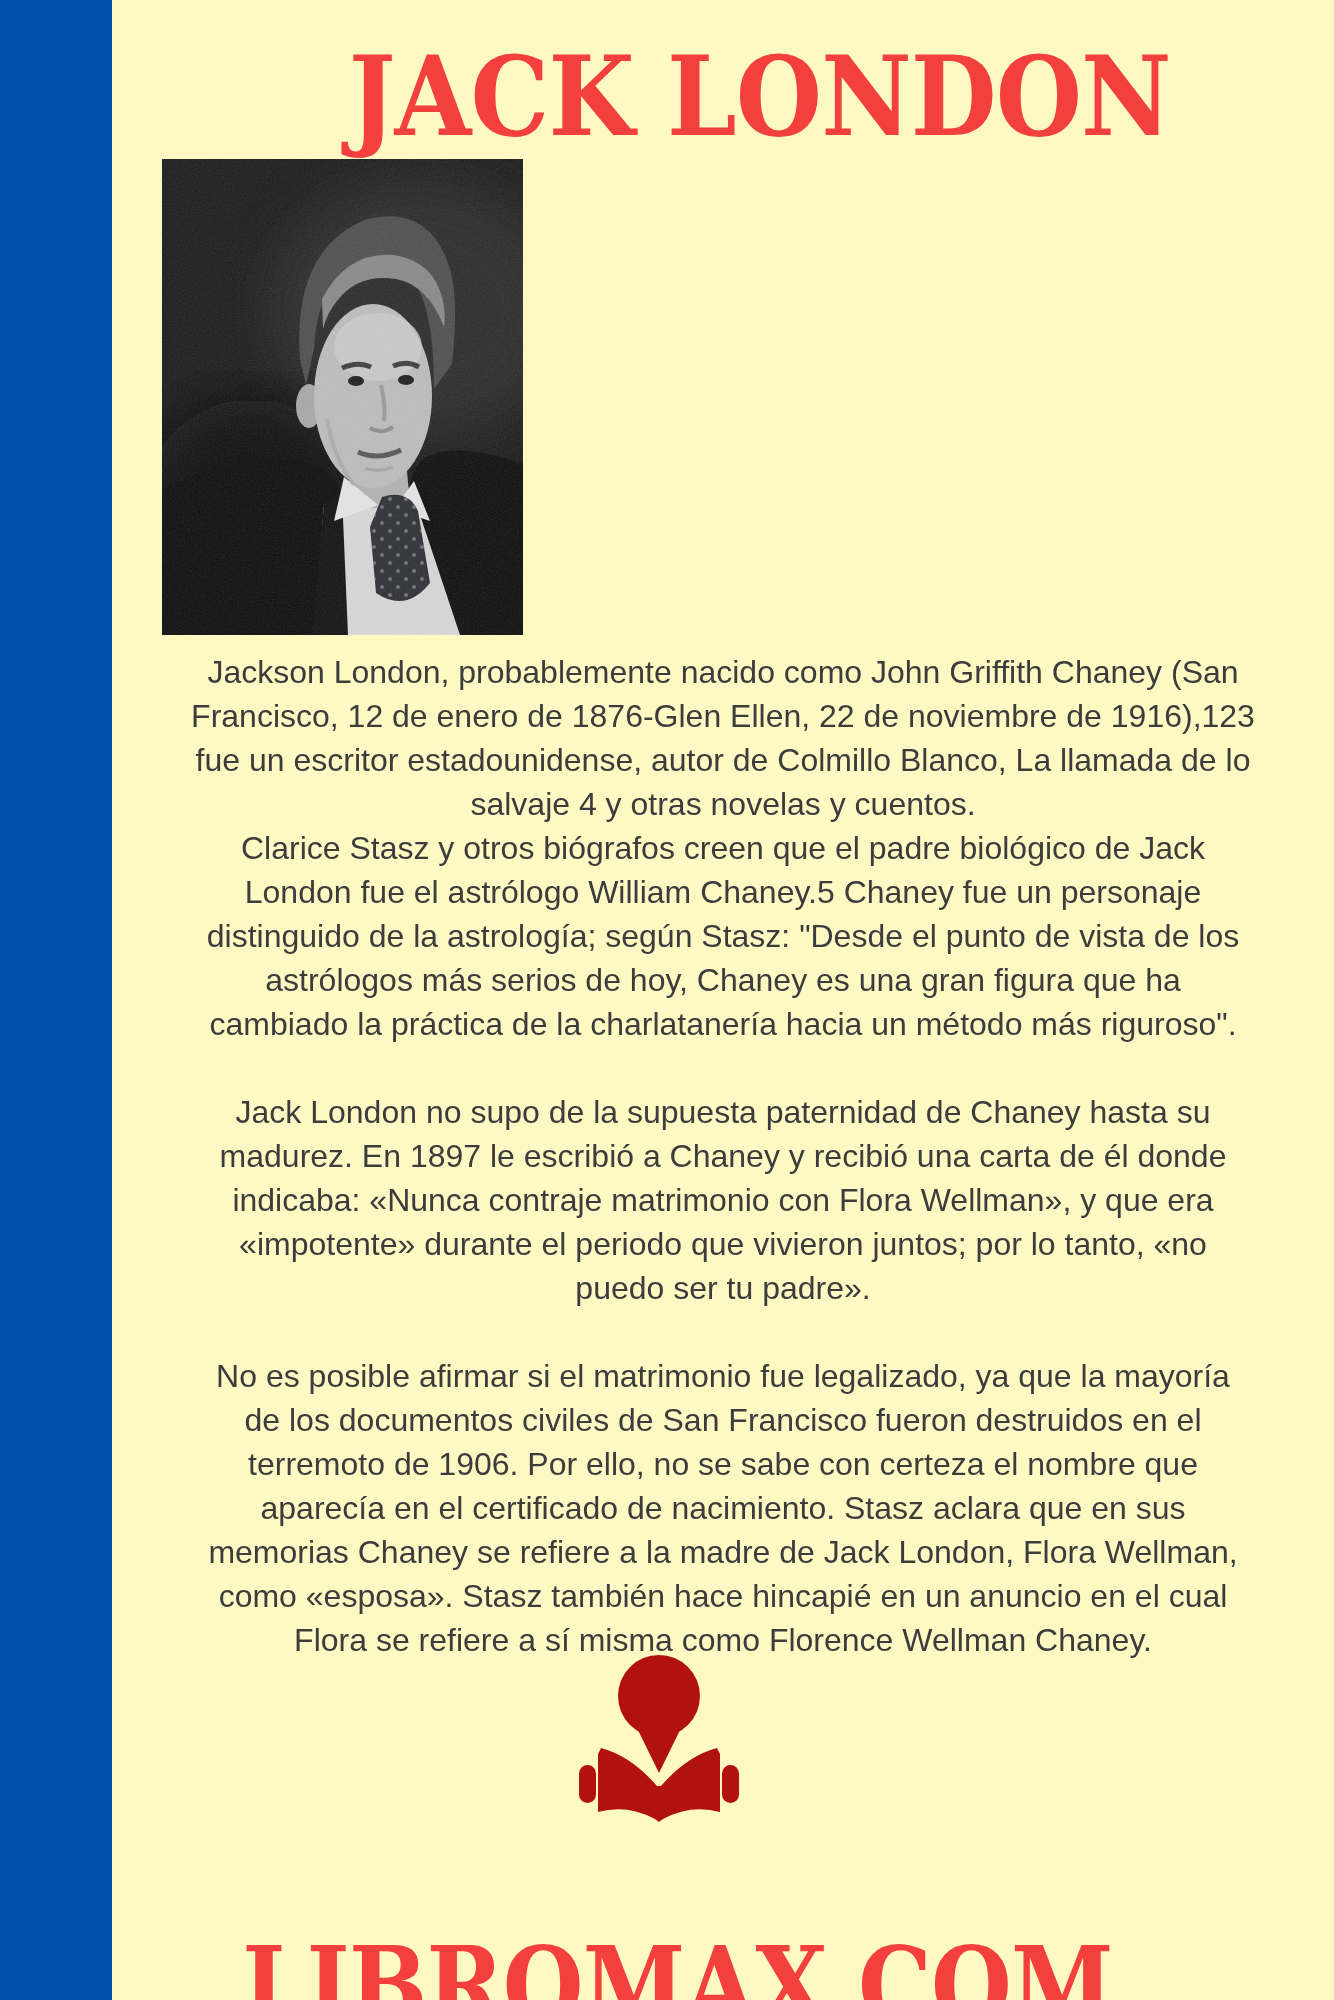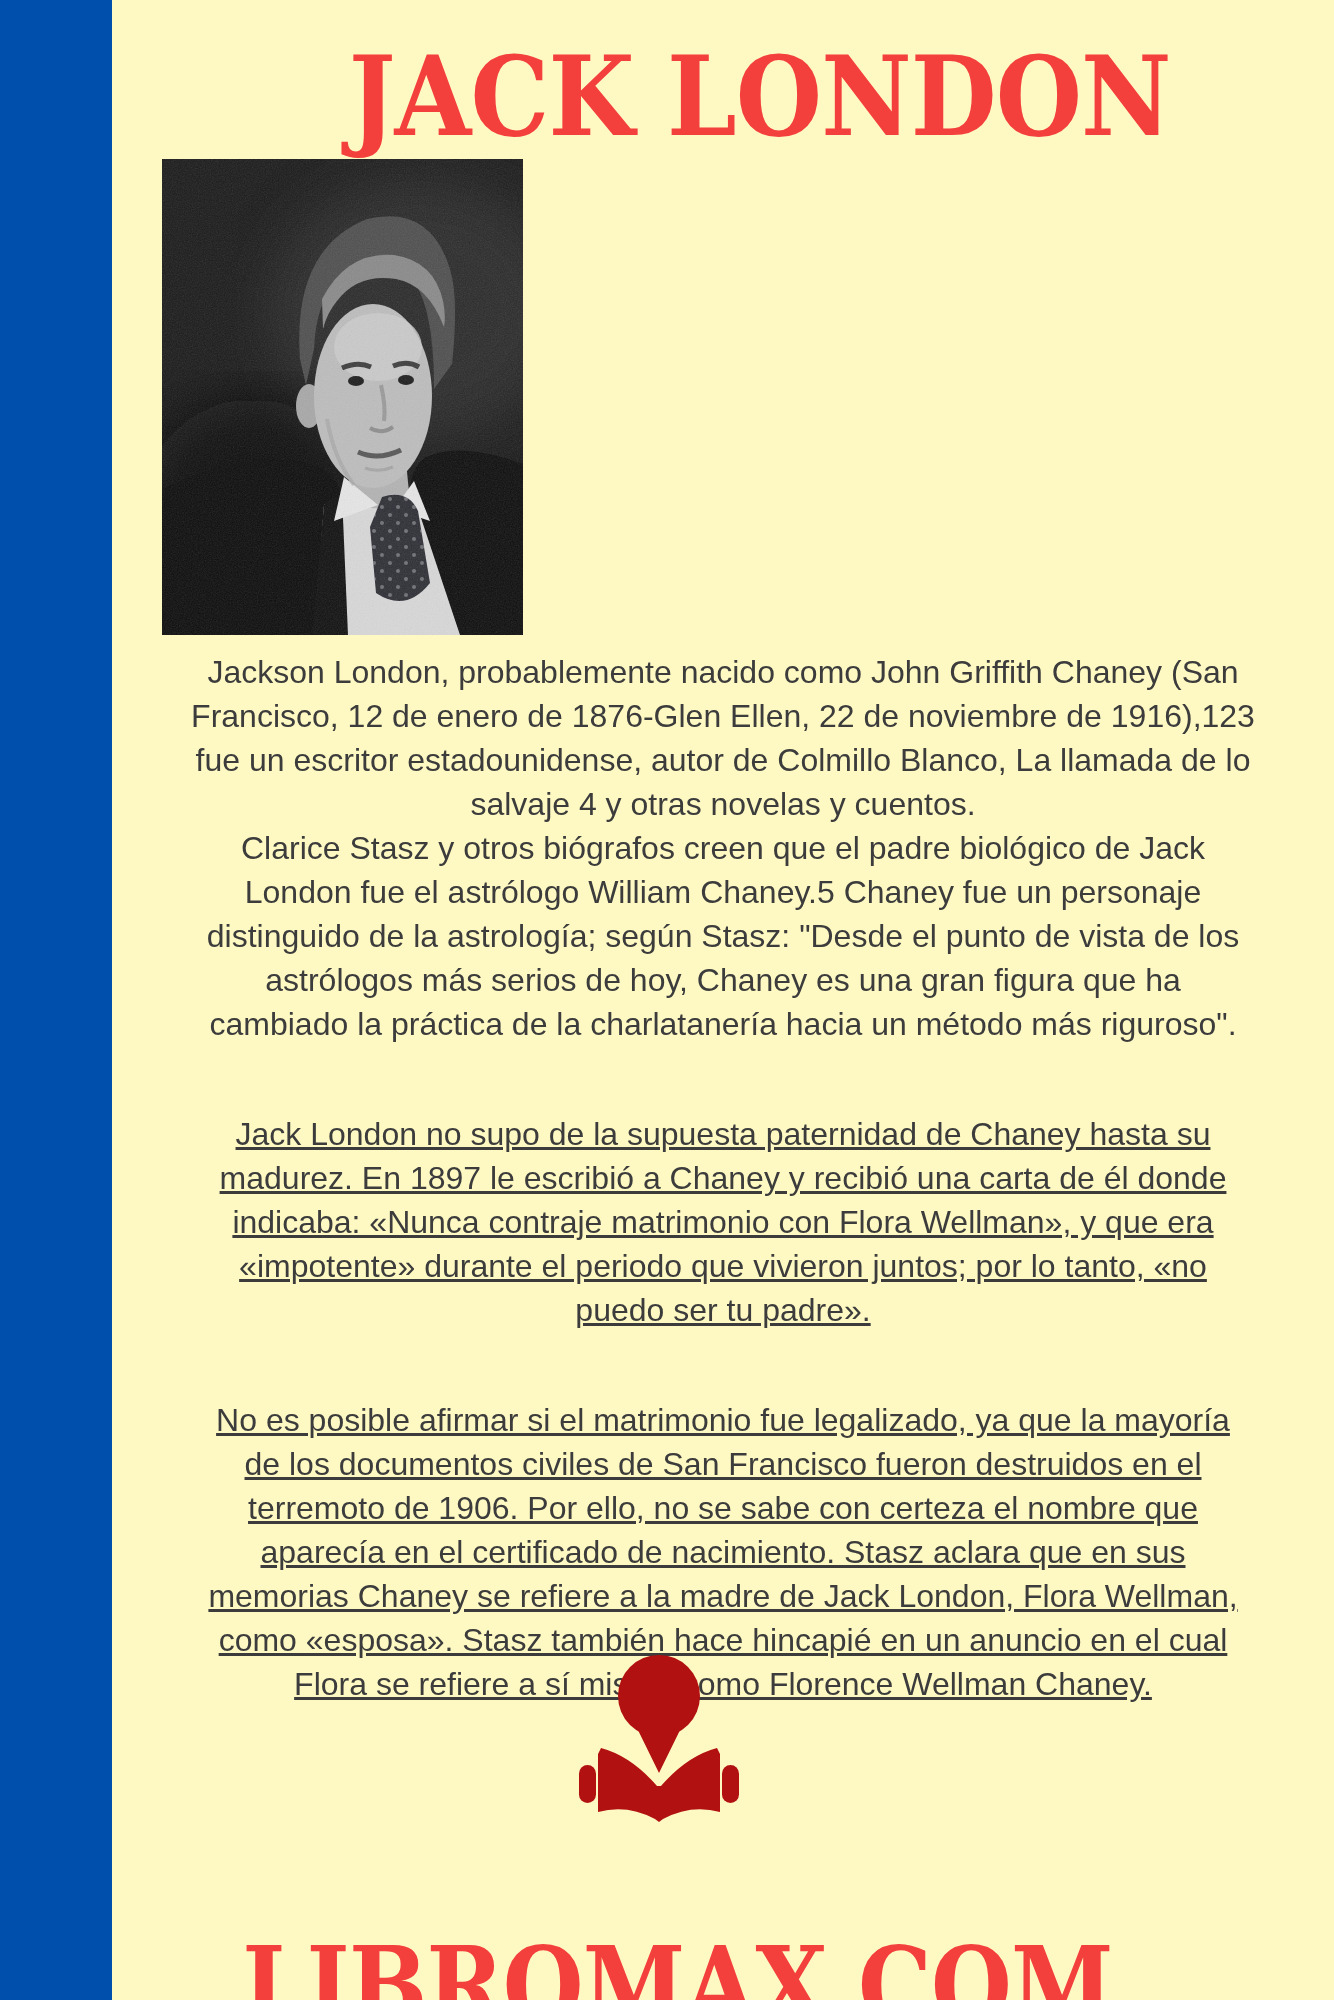--- a/index.html
+++ b/index.html
@@ -26,21 +26,21 @@
   .portrait{
     position:absolute;left:162px;top:159px;width:361px;height:476px;
   }
   .portrait svg{display:block;width:100%;height:100%;}
   .article{
     position:absolute;left:112px;top:650px;width:1222px;
     text-align:center;color:#3c3c3c;
     font-size:32px;line-height:44px;
   }
   .article p{margin:0;white-space:pre-line;}
-  .article p.gap{margin-top:66px;text-decoration:underline;}
+  .article p.gap{margin-top:44px;}
   .reader-badge{
     position:absolute;left:579px;top:1654px;width:160px;height:176px;
   }
   .footer-row{
     position:absolute;left:112px;right:0;top:1933px;
     display:flex;justify-content:center;
   }
   .site-name{
     margin:0 92px 0 0;
     font-family:"DejaVu Serif",serif;font-weight:bold;

